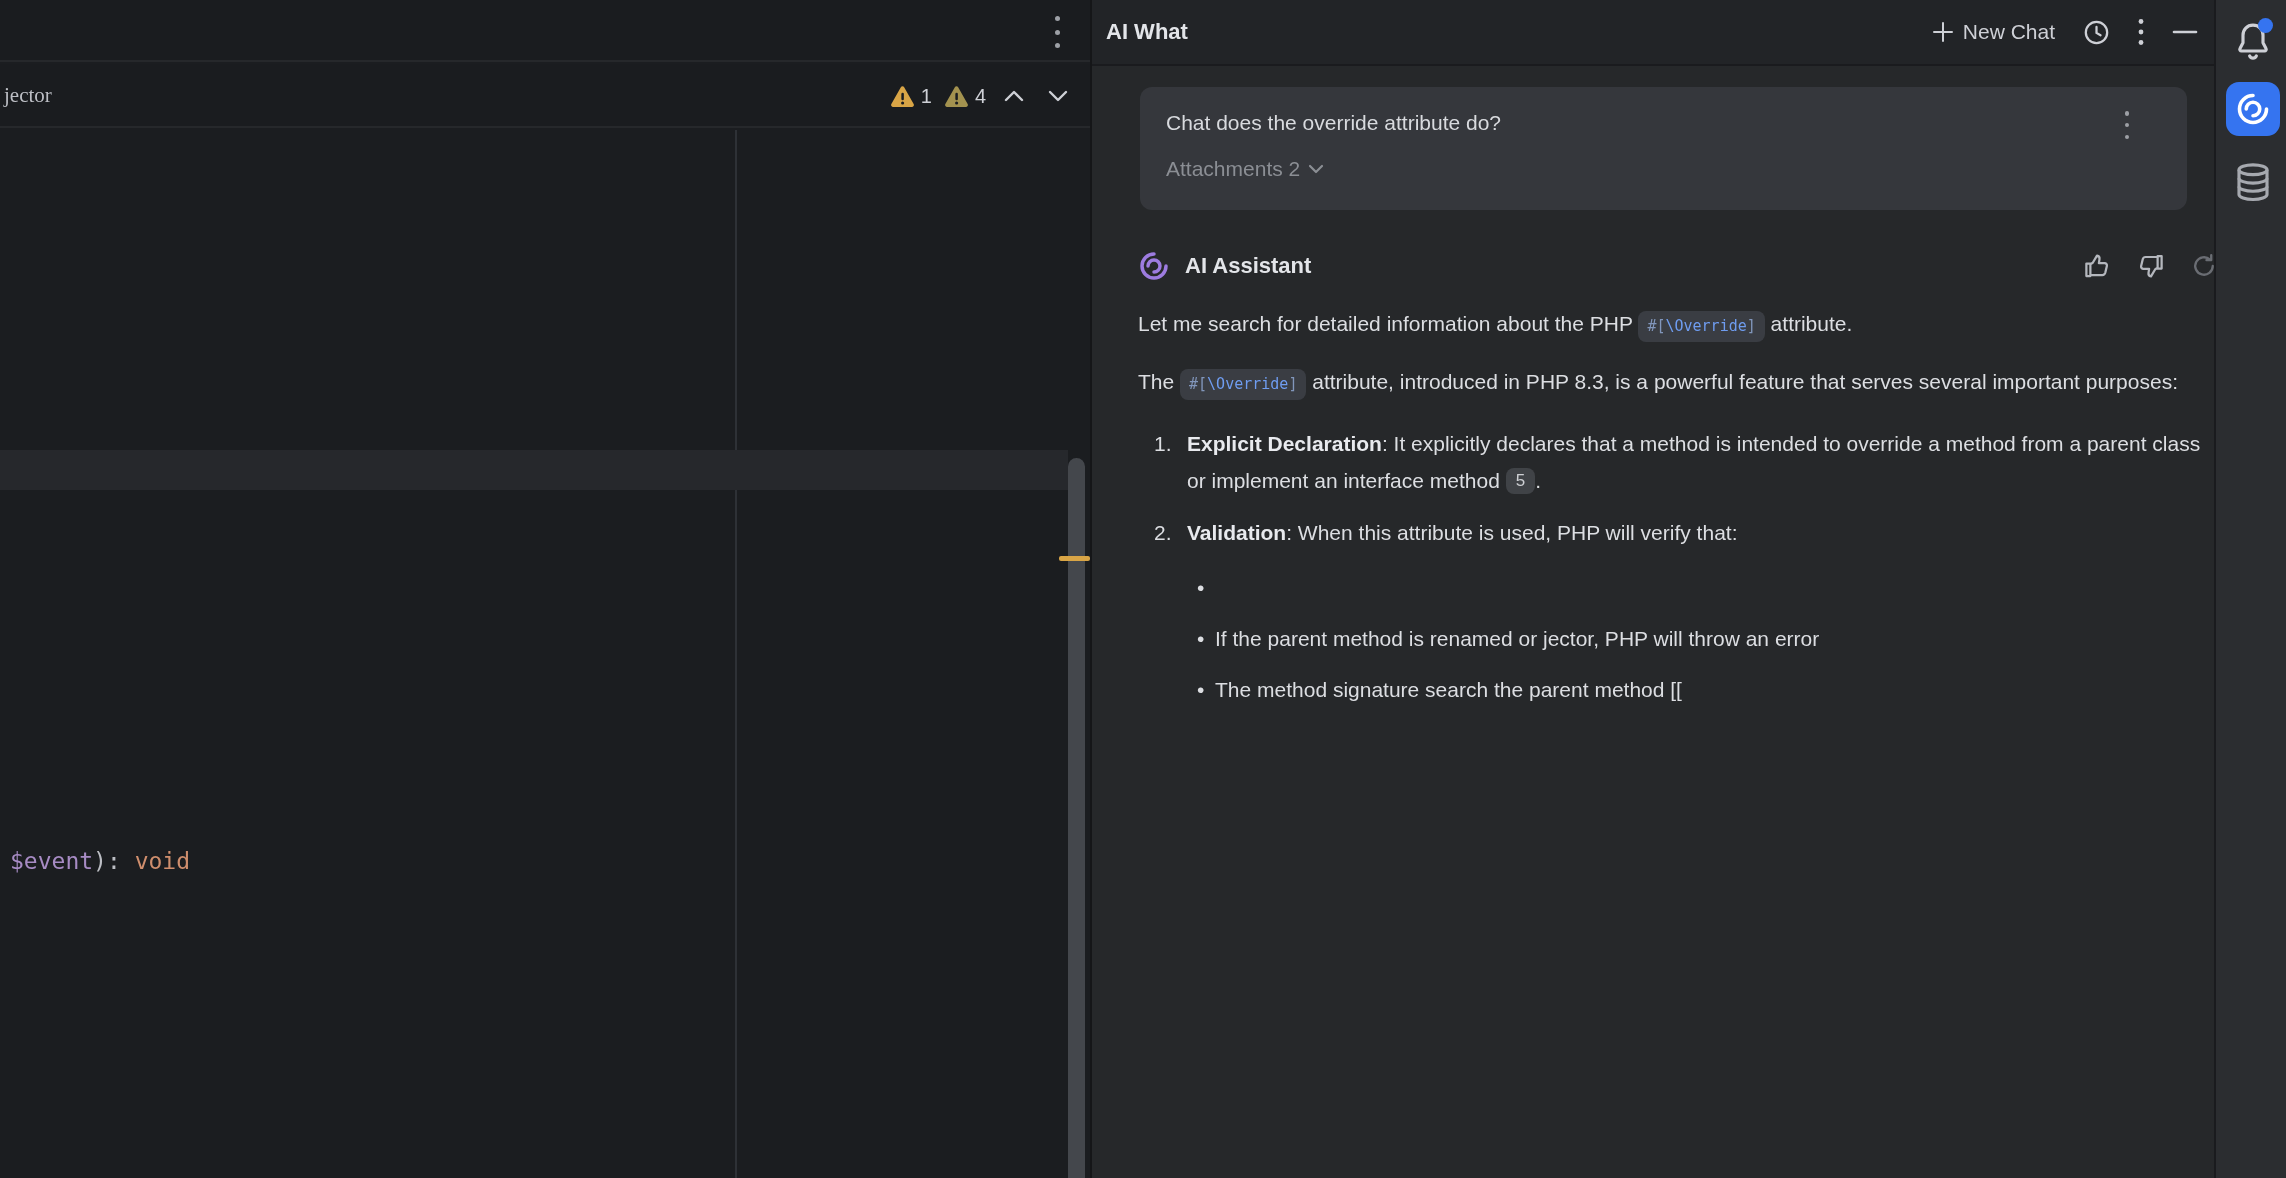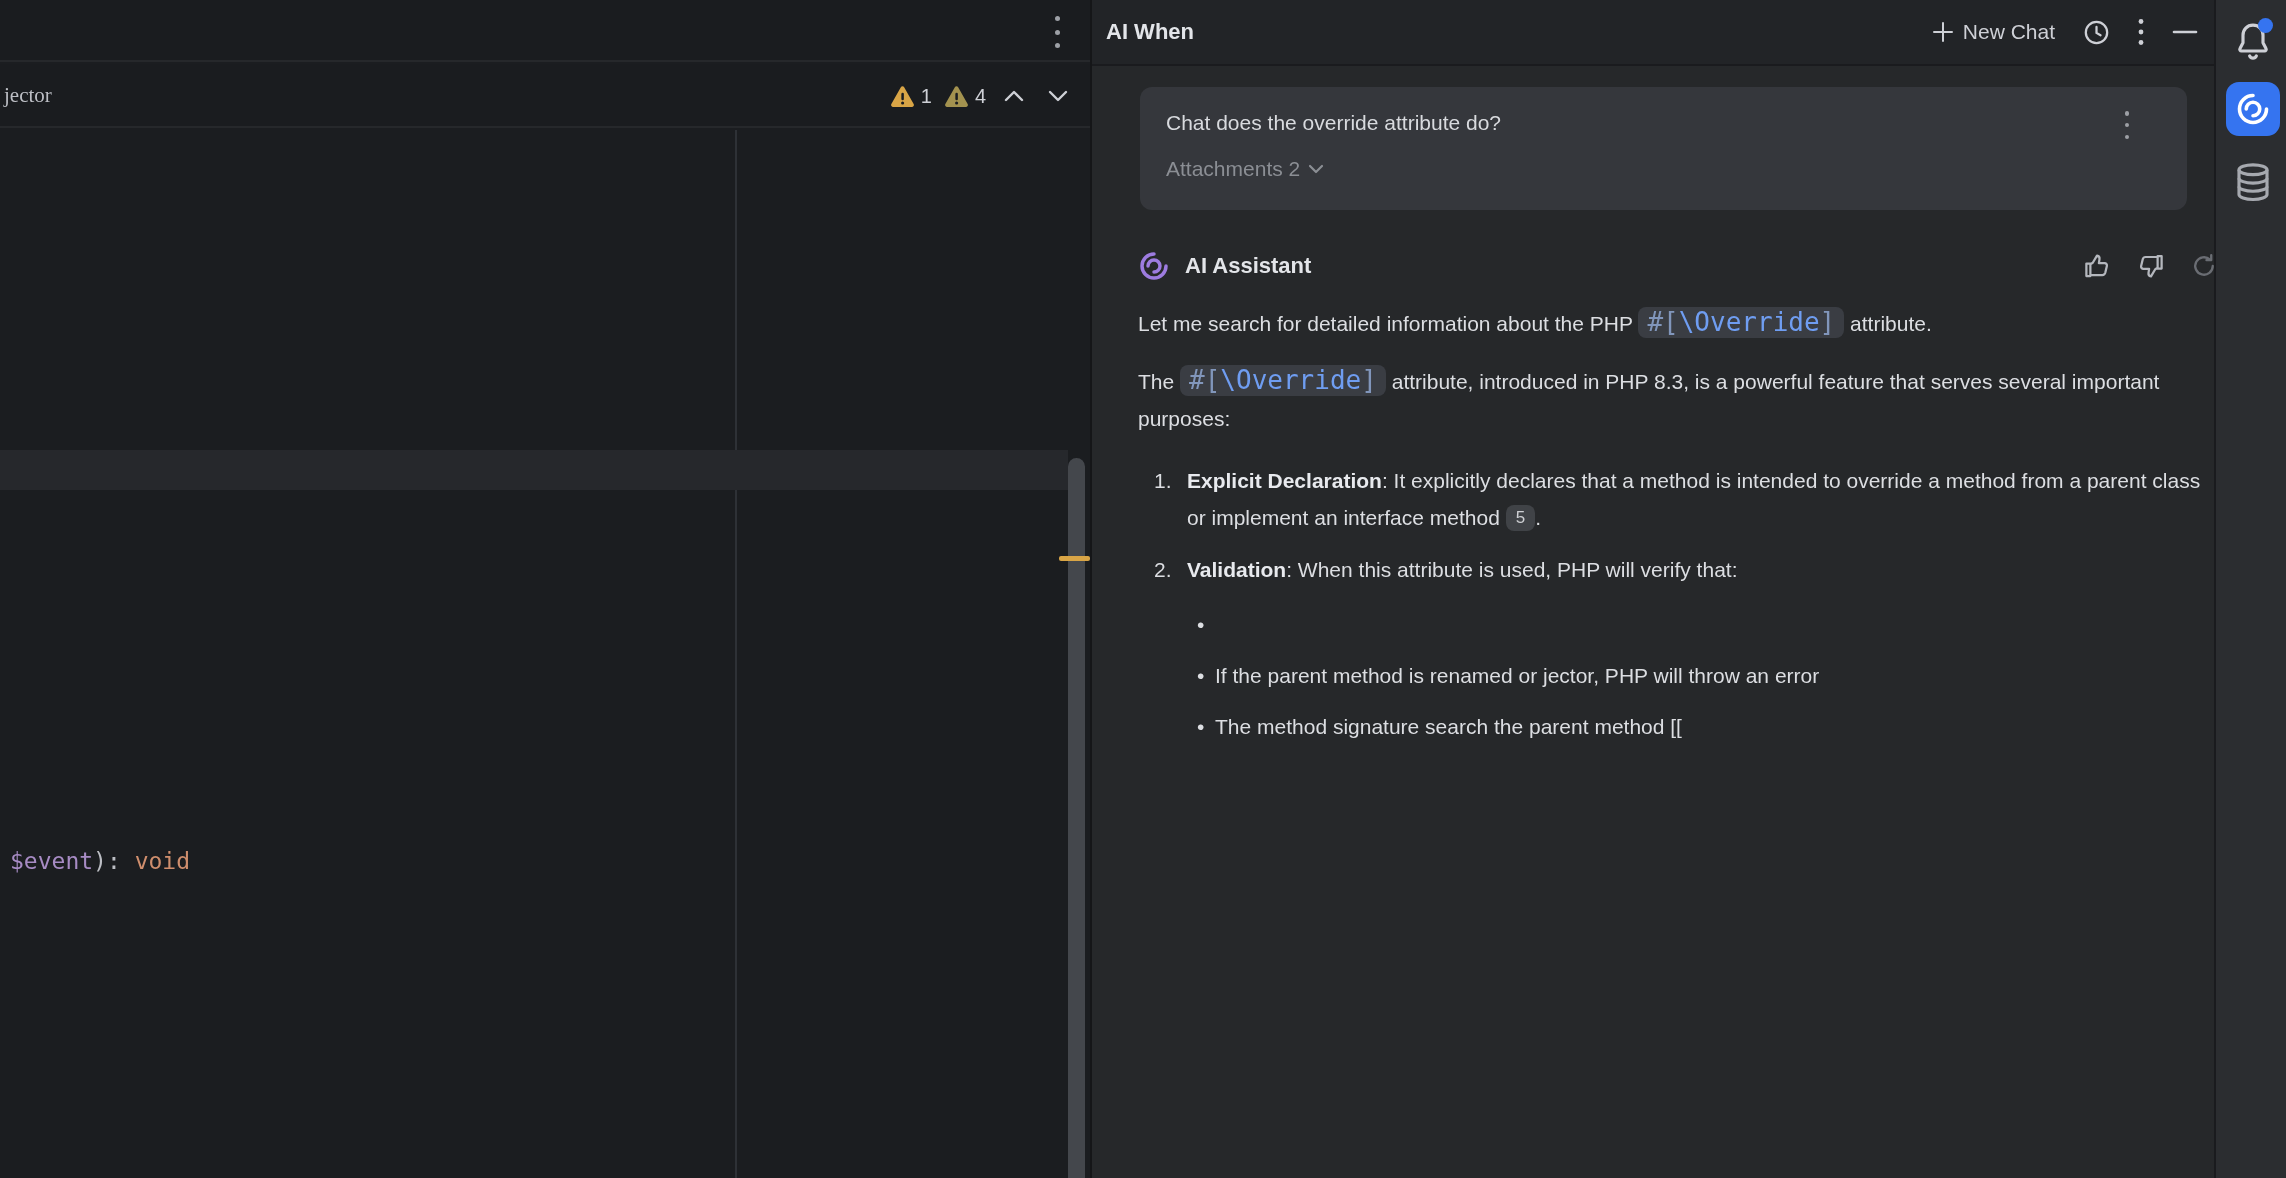--- a/index.html
+++ b/index.html
@@ -41,21 +41,21 @@
   .bubble-kebab { position:absolute; right:56px; top:24px; width:8px; height:28px; display:flex; flex-direction:column; justify-content:space-between; align-items:center; cursor:pointer; }
   .bubble-kebab i { width:4.5px; height:4.5px; border-radius:50%; background:#9da0a6; }
   .attachments-row { margin-top:22px; display:flex; align-items:center; gap:8px; color:#8b8e94; font-size:21px; cursor:pointer; }
 
   .assistant-block { position:absolute; left:46px; top:248px; width:1080px; }
   .assistant-header { display:flex; align-items:center; gap:15px; height:36px; }
   .assistant-name { font-size:22px; font-weight:bold; color:#e3e5e9; }
   .assistant-actions { margin-left:auto; display:flex; align-items:center; gap:24px; }
 
   .msg-p { margin-top:21px; font-size:21px; line-height:37px; color:#dcdee2; }
-  .chip { display:inline-block; background:#3a3d43; border-radius:8px; font-family:"DejaVu Sans Mono", monospace; font-size:26px; line-height:27px; padding:2px 9px; white-space:pre; }
+  .chip { display:inline-block; background:#3a3d43; border-radius:8px; font-family:"DejaVu Sans Mono", monospace; font-size:15px; line-height:27px; padding:2px 9px; white-space:pre; }
   .chip .br { color:#8196bb; }
   .chip .w  { color:#6f9df1; }
   .cite { display:inline-block; background:#404347; color:#ced0d4; border-radius:8px; font-size:17px; line-height:26px; padding:0 10px; vertical-align:2px; }
 
   .olist { margin-top:25px; }
   .oitem { display:flex; margin-bottom:15px; font-size:21px; line-height:37px; color:#dcdee2; }
   .oitem .num { flex:none; width:33px; margin-left:16px; }
   .oitem .obody { flex:1; }
   .oitem b { color:#e8eaee; }
   .ulist { margin-top:18px; padding-left:59px; }
@@ -127,21 +127,21 @@
       <div class="current-line"></div>
       <div class="code-line"><span class="tok-var">$event</span><span class="tok-punct">): </span><span class="tok-keyword">void</span></div>
       <div class="scrollbar-thumb"></div>
       <div class="stripe-mark"></div>
     </div>
   </div>
 
   <div class="chat-panel">
 
     <div class="chat-header">
-      <span class="chat-title">AI When</span>
+      <span class="chat-title">AI What</span>
       <div class="chat-header-actions">
         <div class="new-chat-btn">
           <span>
             <svg width="24" height="24" viewBox="0 0 24 24">
                 <path d="M12 3v18M3 12h18" stroke="#ced0d6" stroke-width="2" stroke-linecap="round"></path>
               </svg>
           </span>
           <span>New Chat</span>
         </div>
         <span class="icon-btn">

